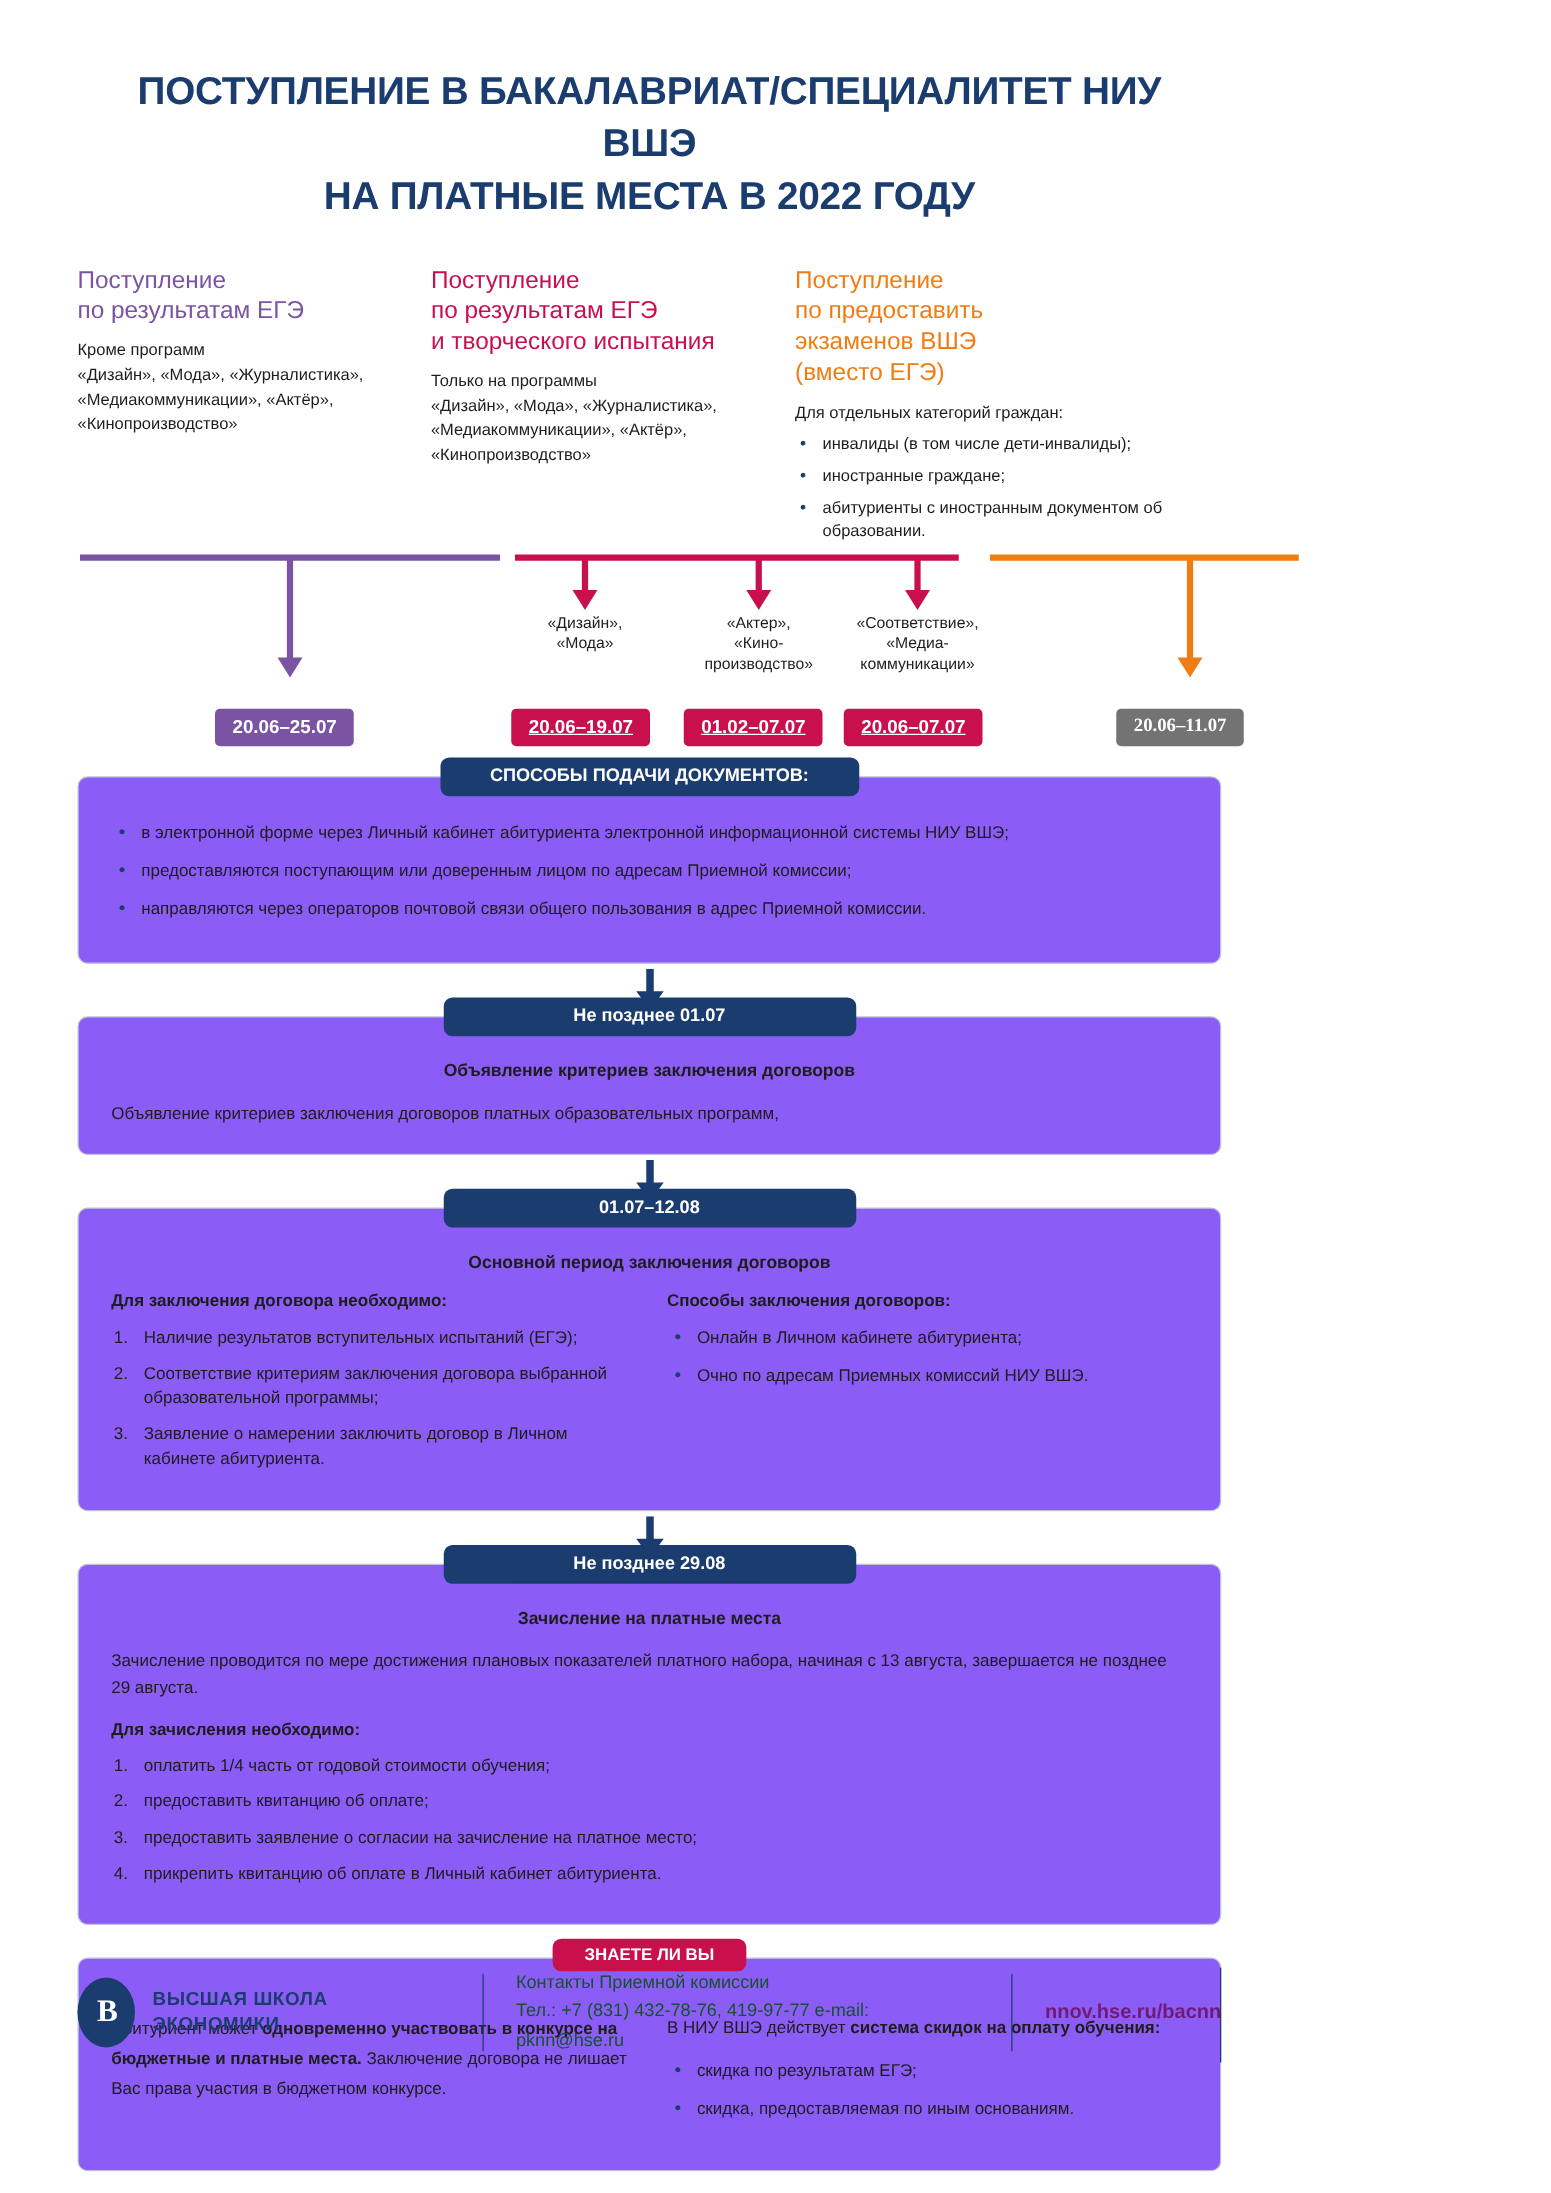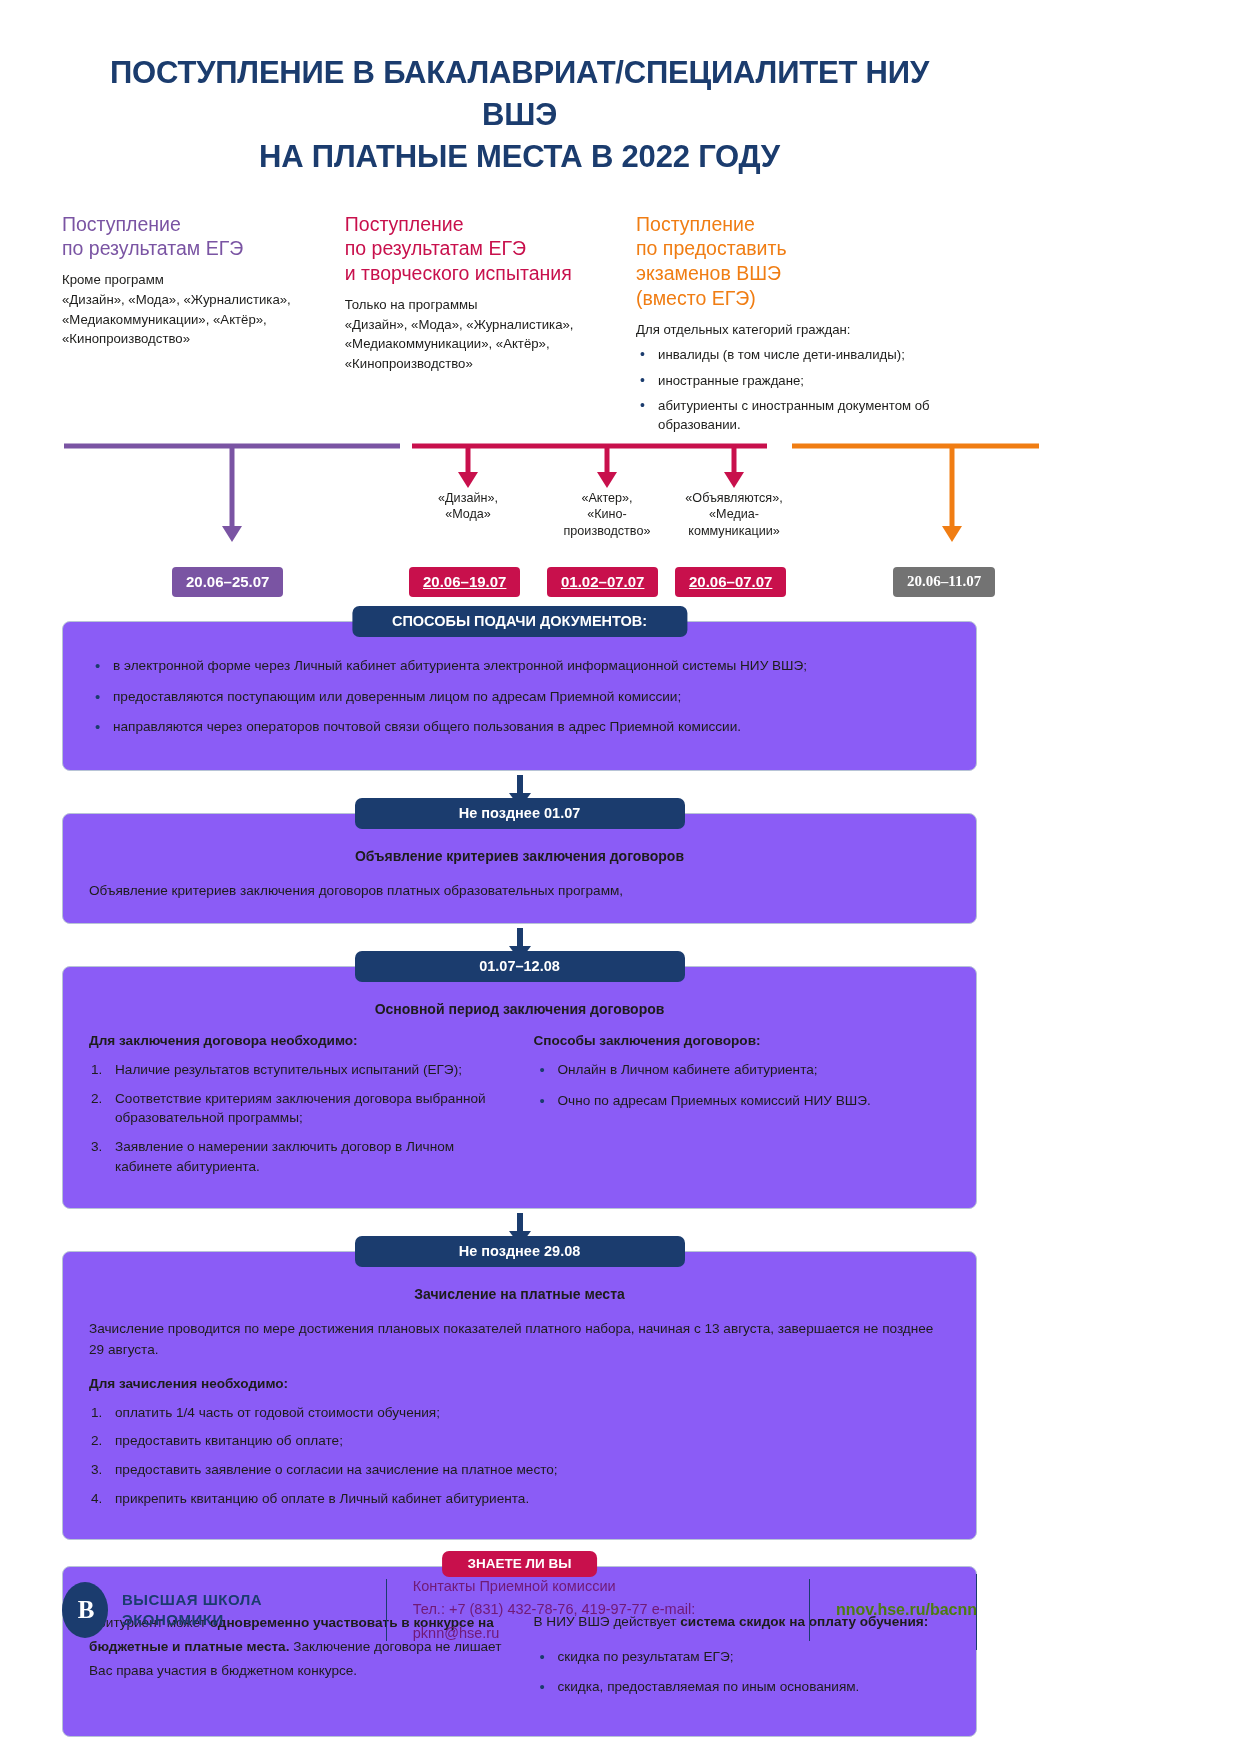--- a/index.html
+++ b/index.html
@@ -210,22 +210,22 @@
     display: flex; align-items: center; justify-content: center;
     margin-right: 14px;
   }
   .logo-mark span {
     color: #fff; font-weight: bold; font-size: 25px;
     font-family: "Liberation Serif", "DejaVu Serif", serif;
     letter-spacing: -2px;
   }
   .logo-text { color: #1b3c6e; font-weight: bold; font-size: 15px; line-height: 1.35; letter-spacing: 0.5px; }
   .vdiv { width: 1px; background: #1b3c6e; height: 62px; margin: 0 26px; }
-  .contacts { color: #701a75; font-size: 14.5px; line-height: 1.6; }
-  .site { color: #4d7c0f; font-weight: bold; font-size: 16px; }
+  .contacts { color: #14532d; font-size: 14.5px; line-height: 1.6; }
+  .site { color: #701a75; font-weight: bold; font-size: 16px; }
   .bottom-rule {
     position: absolute;
     right: 62px;
     bottom: 104px;
     width: 1px; height: 76px;
     background: #1b3c6e;
   }
   b, strong { font-weight: bold; }
 </style>
 </head>
@@ -308,21 +308,21 @@
     <div class="branch-label" style="left:331px; top:48px;">
       <div>«Дизайн»,</div>
       <div>«Мода»</div>
     </div>
     <div class="branch-label" style="left:470px; top:48px;">
       <div>«Актер»,</div>
       <div>«Кино-</div>
       <div>производство»</div>
     </div>
     <div class="branch-label" style="left:597px; top:48px;">
-      <div>«Объявляются»,</div>
+      <div>«Соответствие»,</div>
       <div>«Медиа-</div>
       <div>коммуникации»</div>
     </div>
   </div>
 
   <div class="badges">
     <div class="badge badge-purple" style="left:110px;">20.06–25.07</div>
     <div class="badge badge-crimson" style="left:347px;">20.06–19.07</div>
     <div class="badge badge-crimson" style="left:485px;">01.02–07.07</div>
     <div class="badge badge-crimson" style="left:613px;">20.06–07.07</div>

